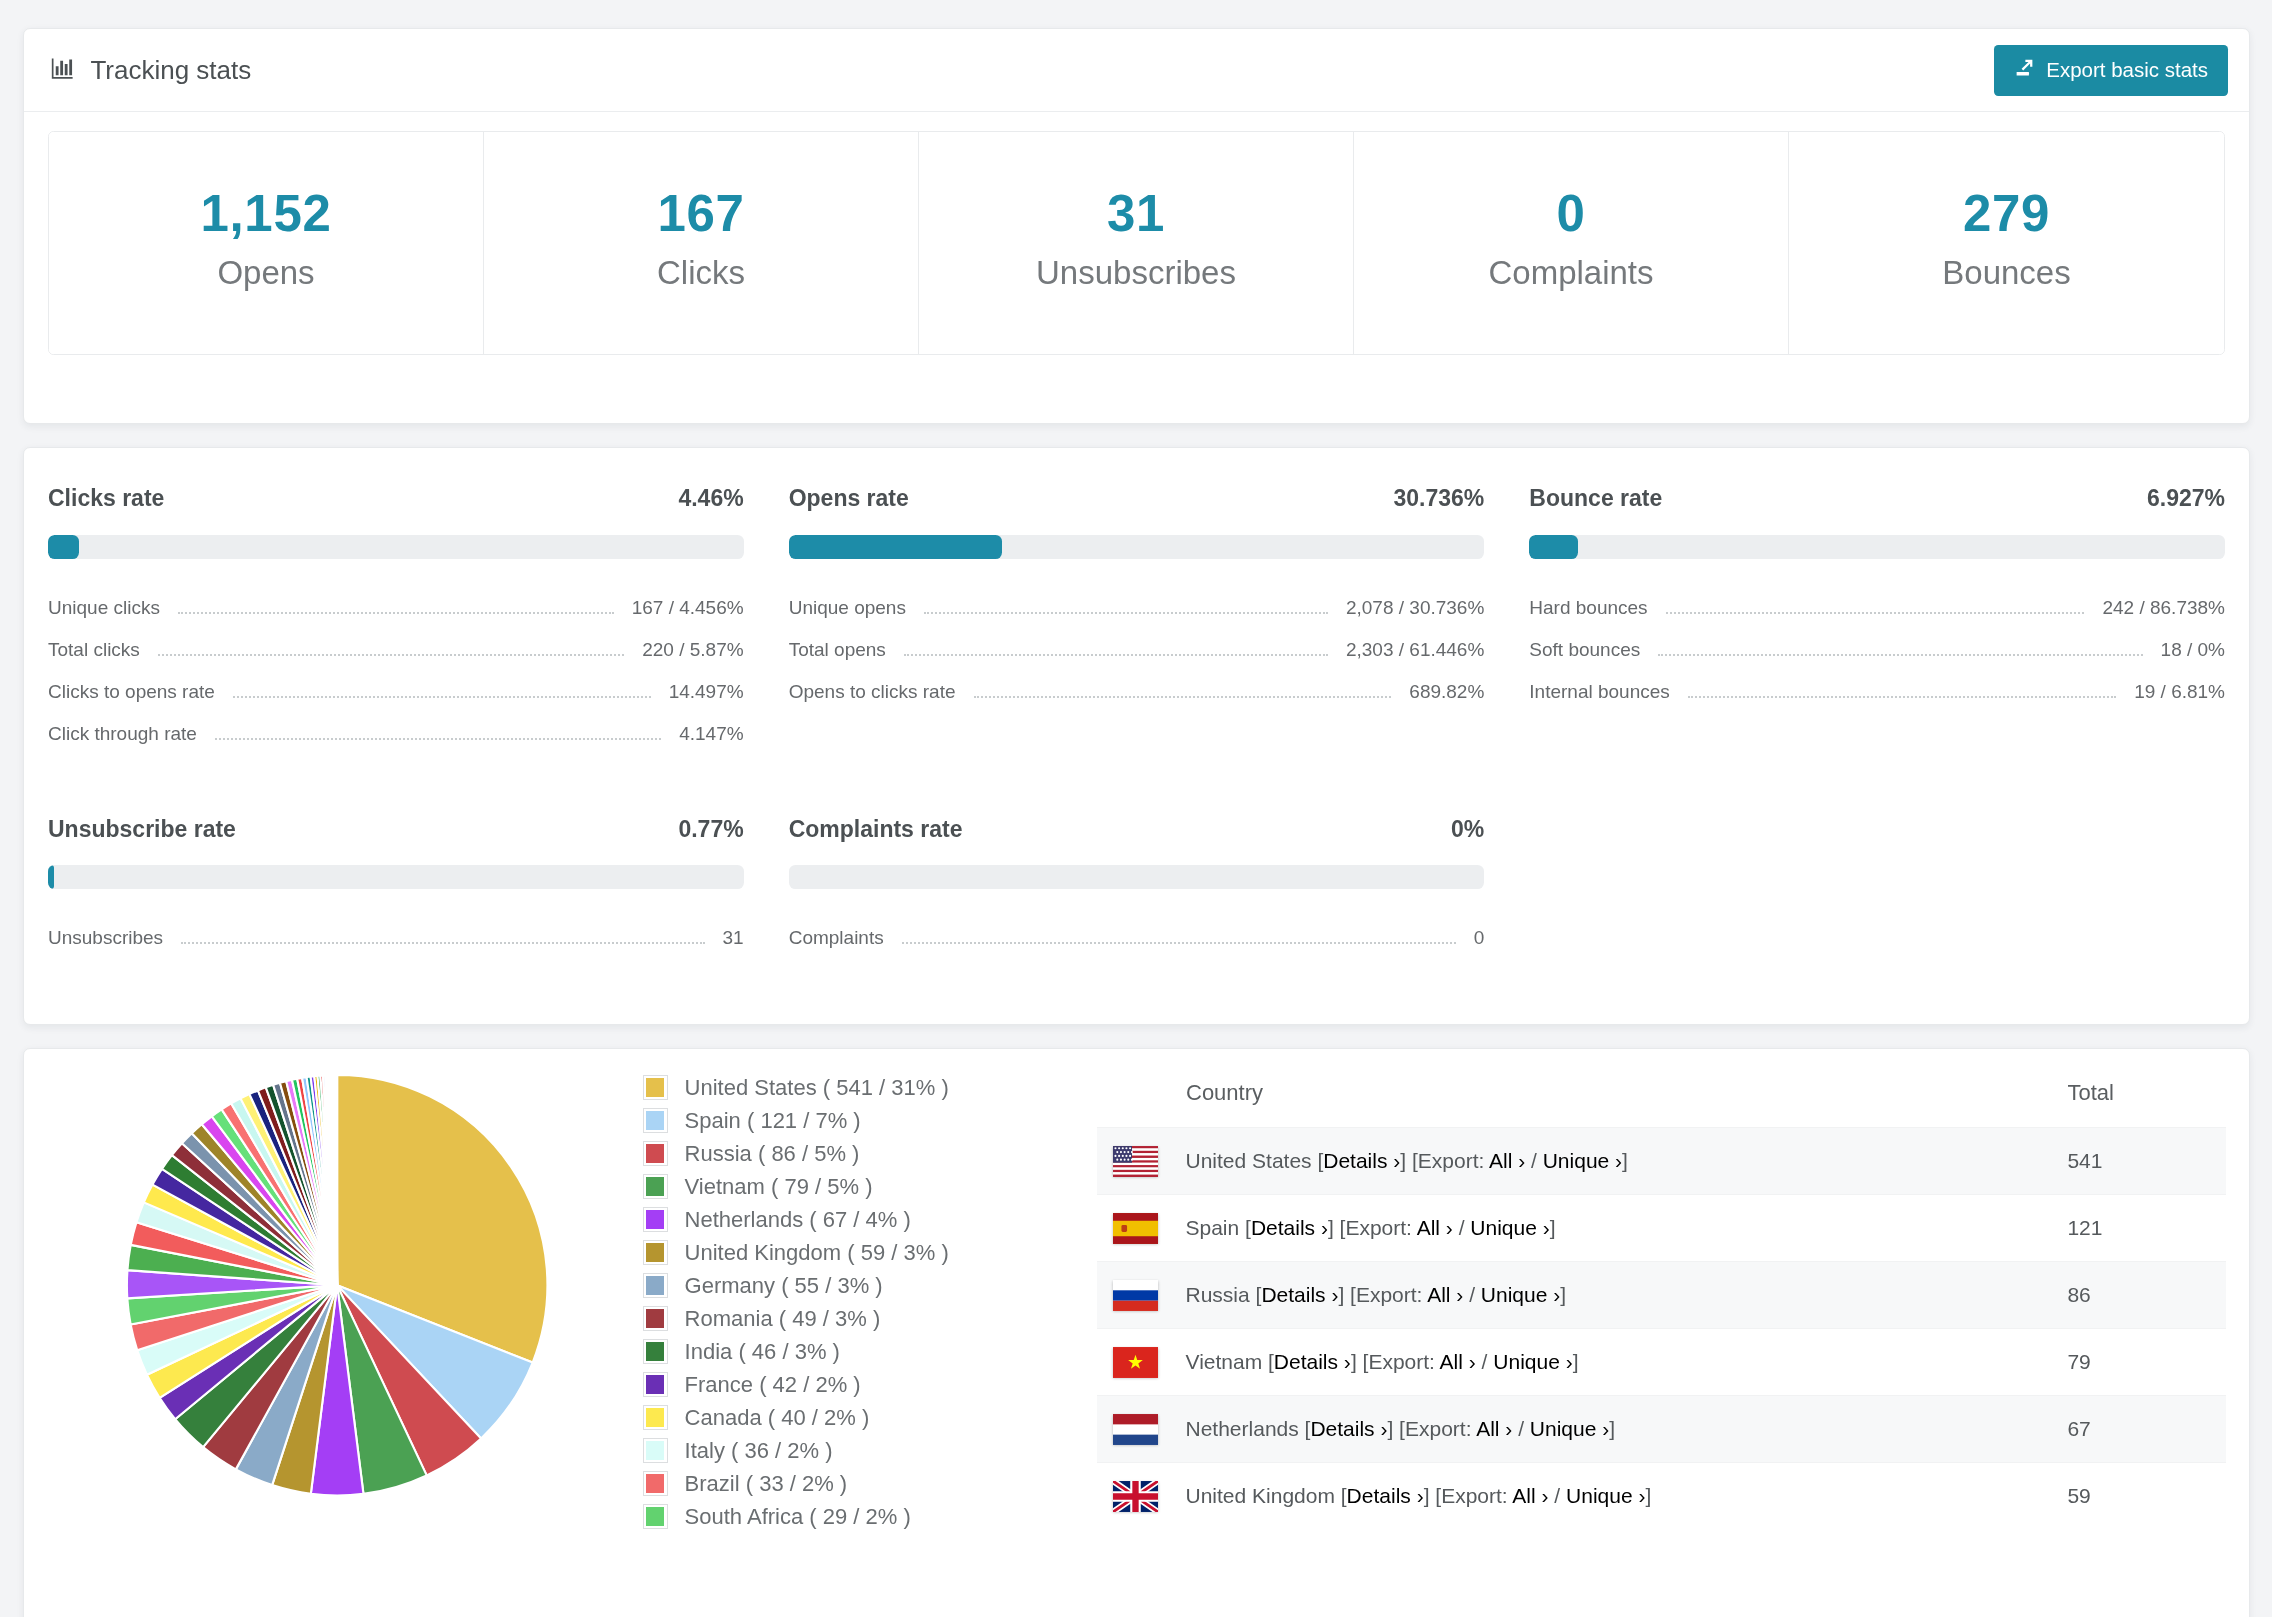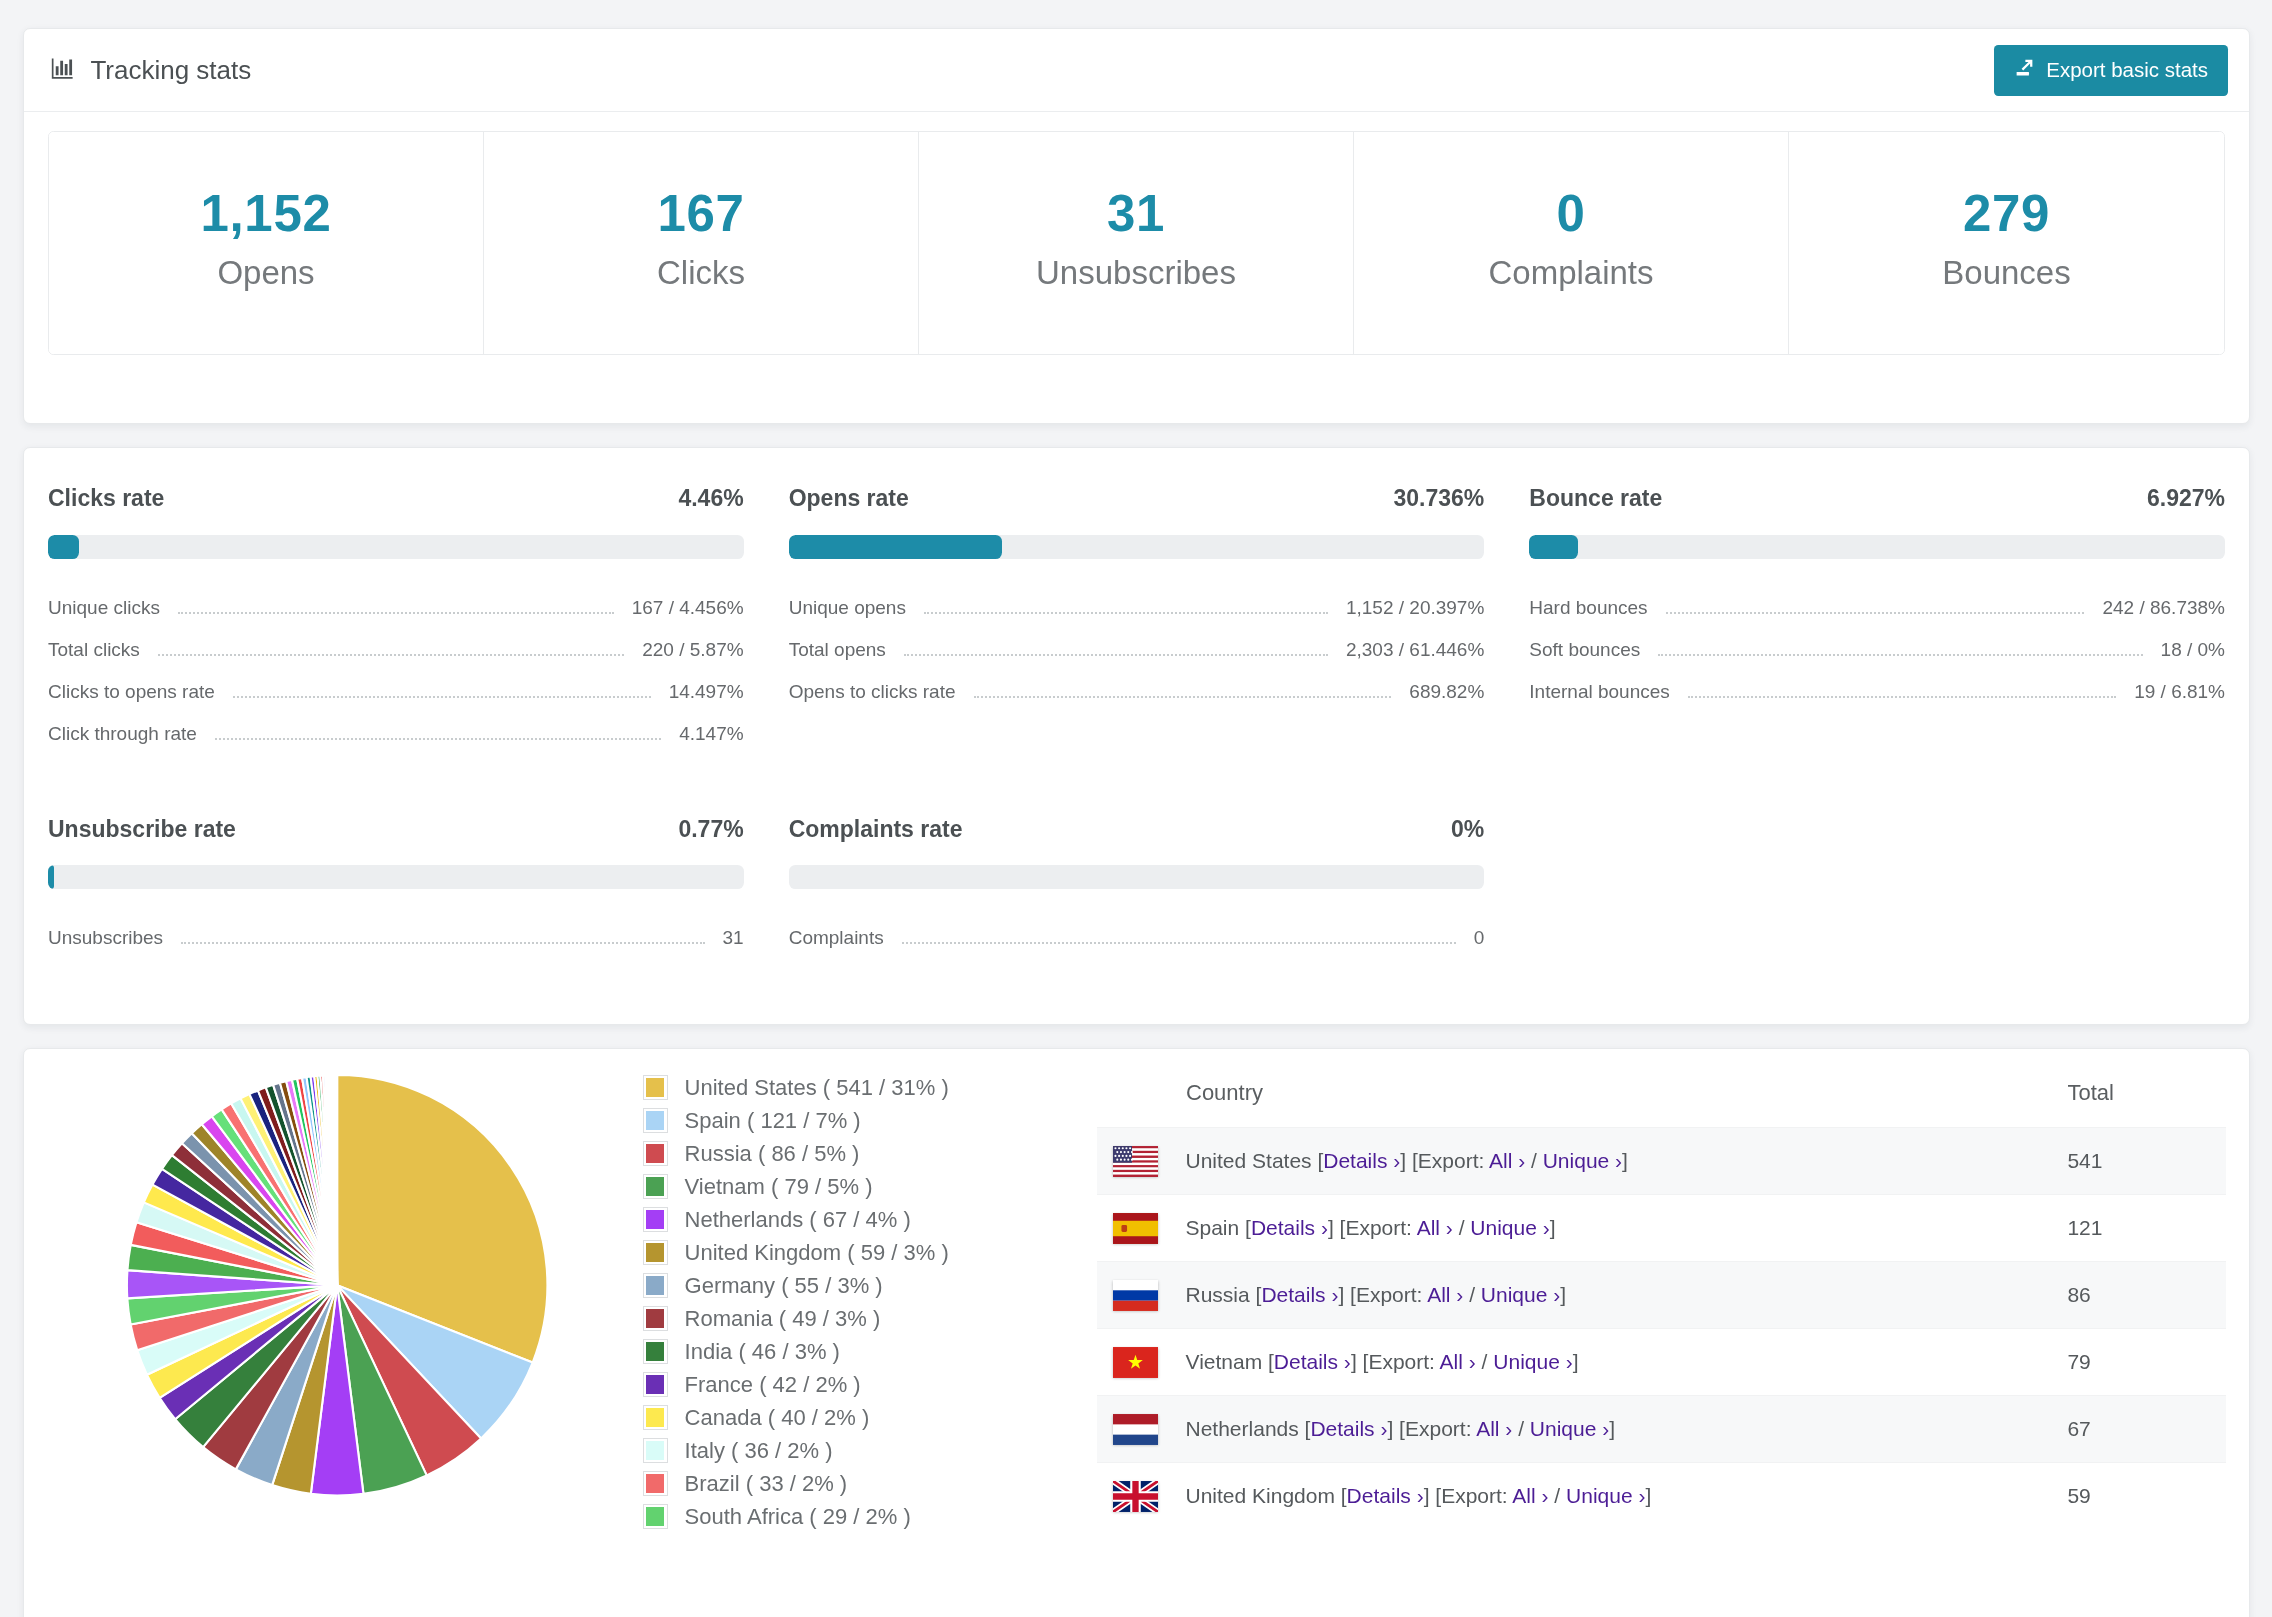--- a/index.html
+++ b/index.html
@@ -65,21 +65,21 @@
   .swatch{width:18.4px;height:18.4px;flex:none;border:1.4px solid #dcdee0;padding:2.1px;background-clip:content-box !important;}
   .geo-table{flex:1;margin:12.7px 22.6px 0 41px;}
   .gt-head{display:flex;align-items:center;font-size:22px;color:#5a5e61;padding:18.4px 0 21px 89px;}
   .gt-head .gt-total{margin-left:auto;width:159px;}
   .gt-row{display:flex;align-items:center;height:66px;padding-left:15.5px;
     font-size:21px;color:#55595c;border-top:0.7px solid #f1f2f3;}
   .gt-row:nth-child(odd){background:#f7f8f9;}
   .flag{width:45px;height:31px;margin-right:28px;flex:none;box-shadow:0 0.7px 2.8px rgba(0,0,0,.28);}
   .flag svg{display:block;}
   .gt-name{flex:1;white-space:nowrap;}
-  .gt-name a{color:#4c1d95;text-decoration:none;}
+  .gt-name a{color:#000000;text-decoration:none;}
   .gt-val{width:159px;flex:none;}
   .geo-fade{position:absolute;left:0;right:0;bottom:0;height:95px;
     background:linear-gradient(to bottom, rgba(255,255,255,0), rgba(255,255,255,.95) 65%, #fff);
     pointer-events:none;}
 </style>
 </head>
 <body>
 
 <div class="page">
 
@@ -164,21 +164,21 @@
             <span>Opens rate</span>
             <span>30.736%</span>
           </div>
           <div class="rate-bar">
             <div class="rate-fill" style="width:30.736%;"></div>
           </div>
           <div class="rate-rows">
             <div class="rate-row">
               <span>Unique opens</span>
               <span class="leader"></span>
-              <span class="val">1,152 / 20.397%</span>
+              <span class="val">2,078 / 30.736%</span>
             </div>
             <div class="rate-row">
               <span>Total opens</span>
               <span class="leader"></span>
               <span class="val">2,303 / 61.446%</span>
             </div>
             <div class="rate-row">
               <span>Opens to clicks rate</span>
               <span class="leader"></span>
               <span class="val">689.82%</span>

